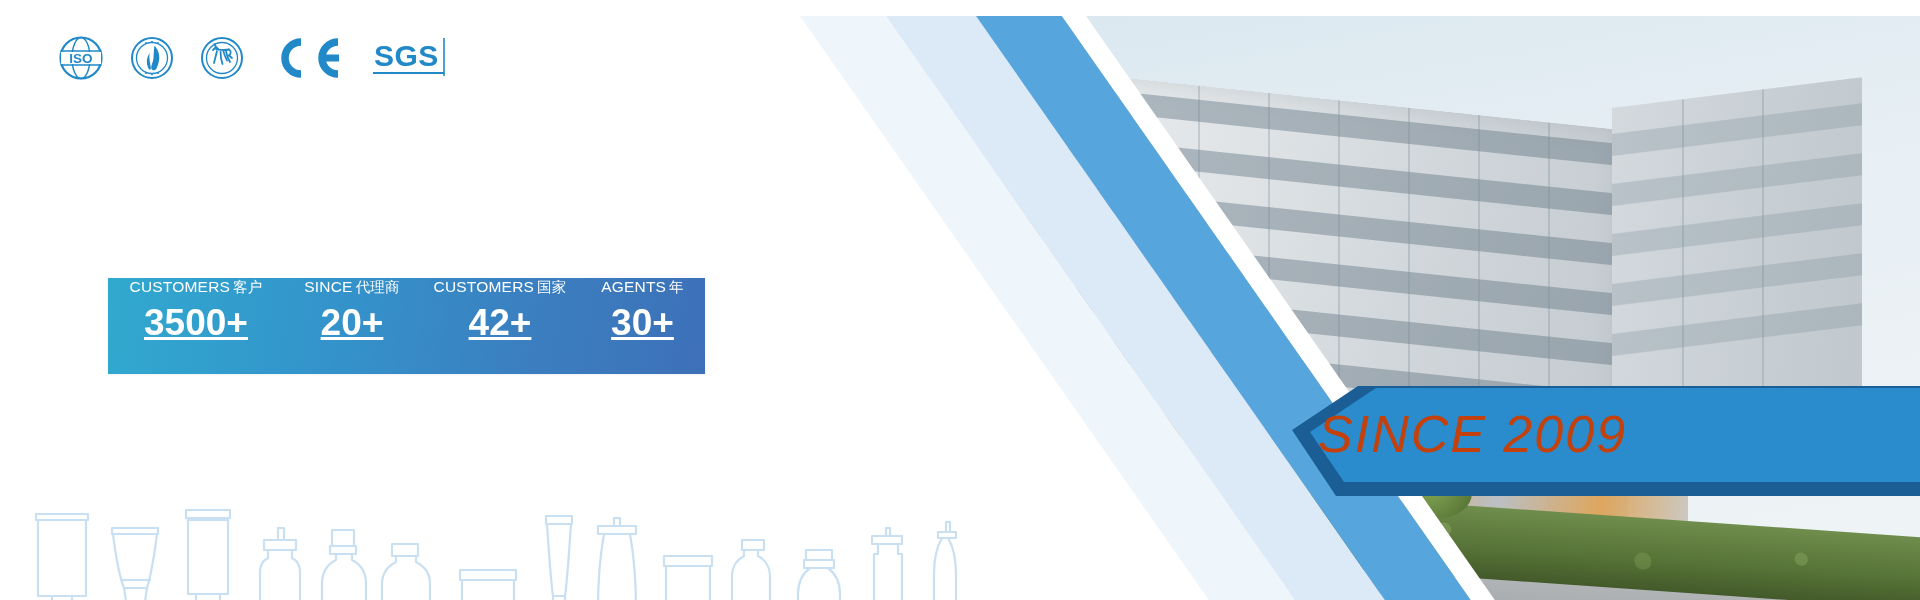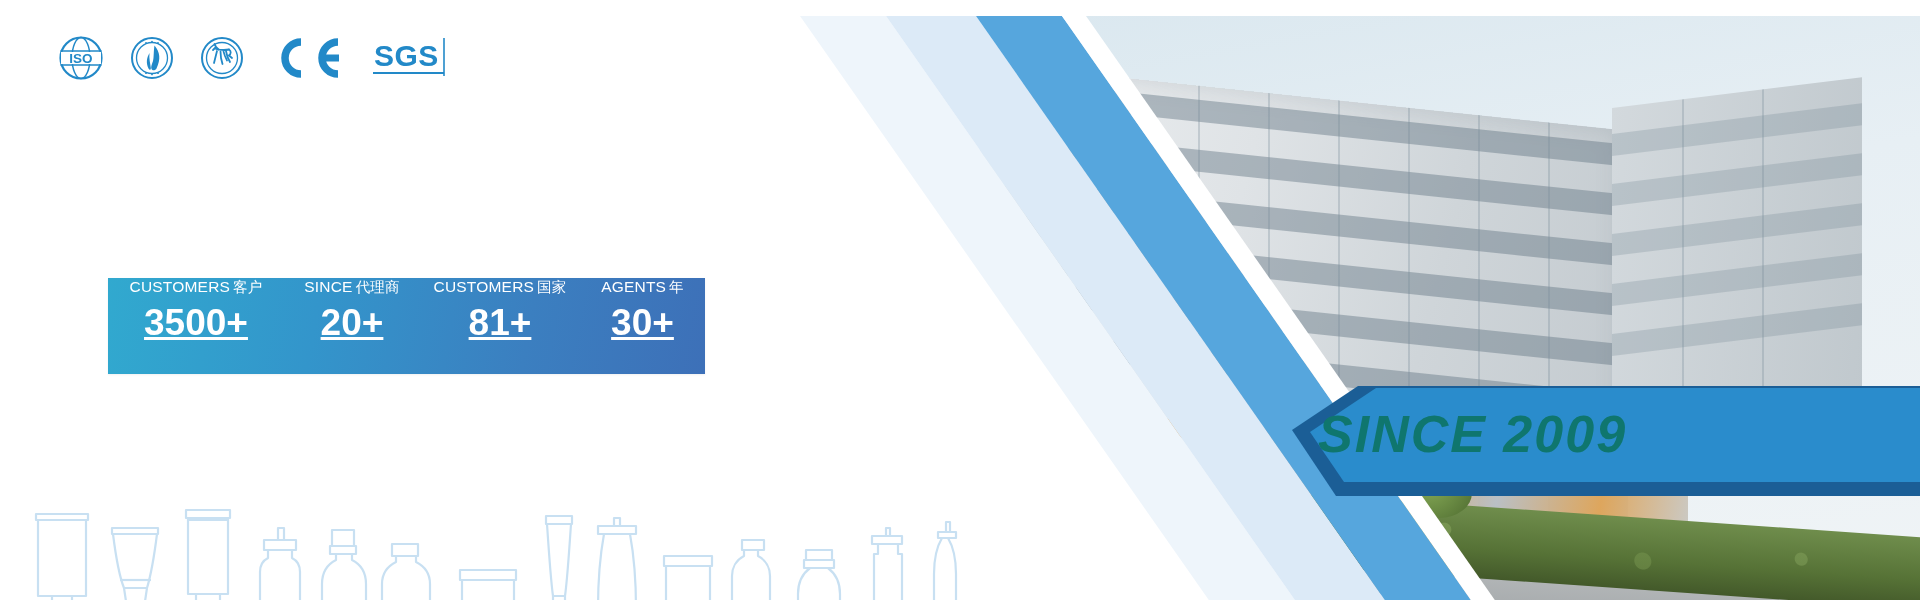--- a/index.html
+++ b/index.html
@@ -207,23 +207,23 @@
   
   .since-badge {
     position: absolute;
     left: 1292px; top: 370px;
     width: 628px; height: 110px;
     z-index: 9;
   }
   .since-text {
     position: absolute;
     left: 26px; top: 18px;
-    color: #0f766e;
+    color: #c2410c;
     font-size: 52px;
-    font-weight: 700;
+    font-weight: 400;
     font-style: italic;
     letter-spacing: 2px;
     font-family: "Liberation Sans", sans-serif;
     white-space: nowrap;
   }
 </style>
 </head>
 <body>
 
 <div class="banner">
@@ -307,21 +307,21 @@
         <div class="stat-label">
           <span>SINCE</span><span class="cn">代理商</span>
         </div>
         <div class="stat-value">20+</div>
       </div>
 
       <div class="stat stat-2">
         <div class="stat-label">
           <span>CUSTOMERS</span><span class="cn">国家</span>
         </div>
-        <div class="stat-value">81+</div>
+        <div class="stat-value">42+</div>
       </div>
 
       <div class="stat stat-3">
         <div class="stat-label">
           <span>AGENTS</span><span class="cn">年</span>
         </div>
         <div class="stat-value">30+</div>
       </div>
     </div>
 

